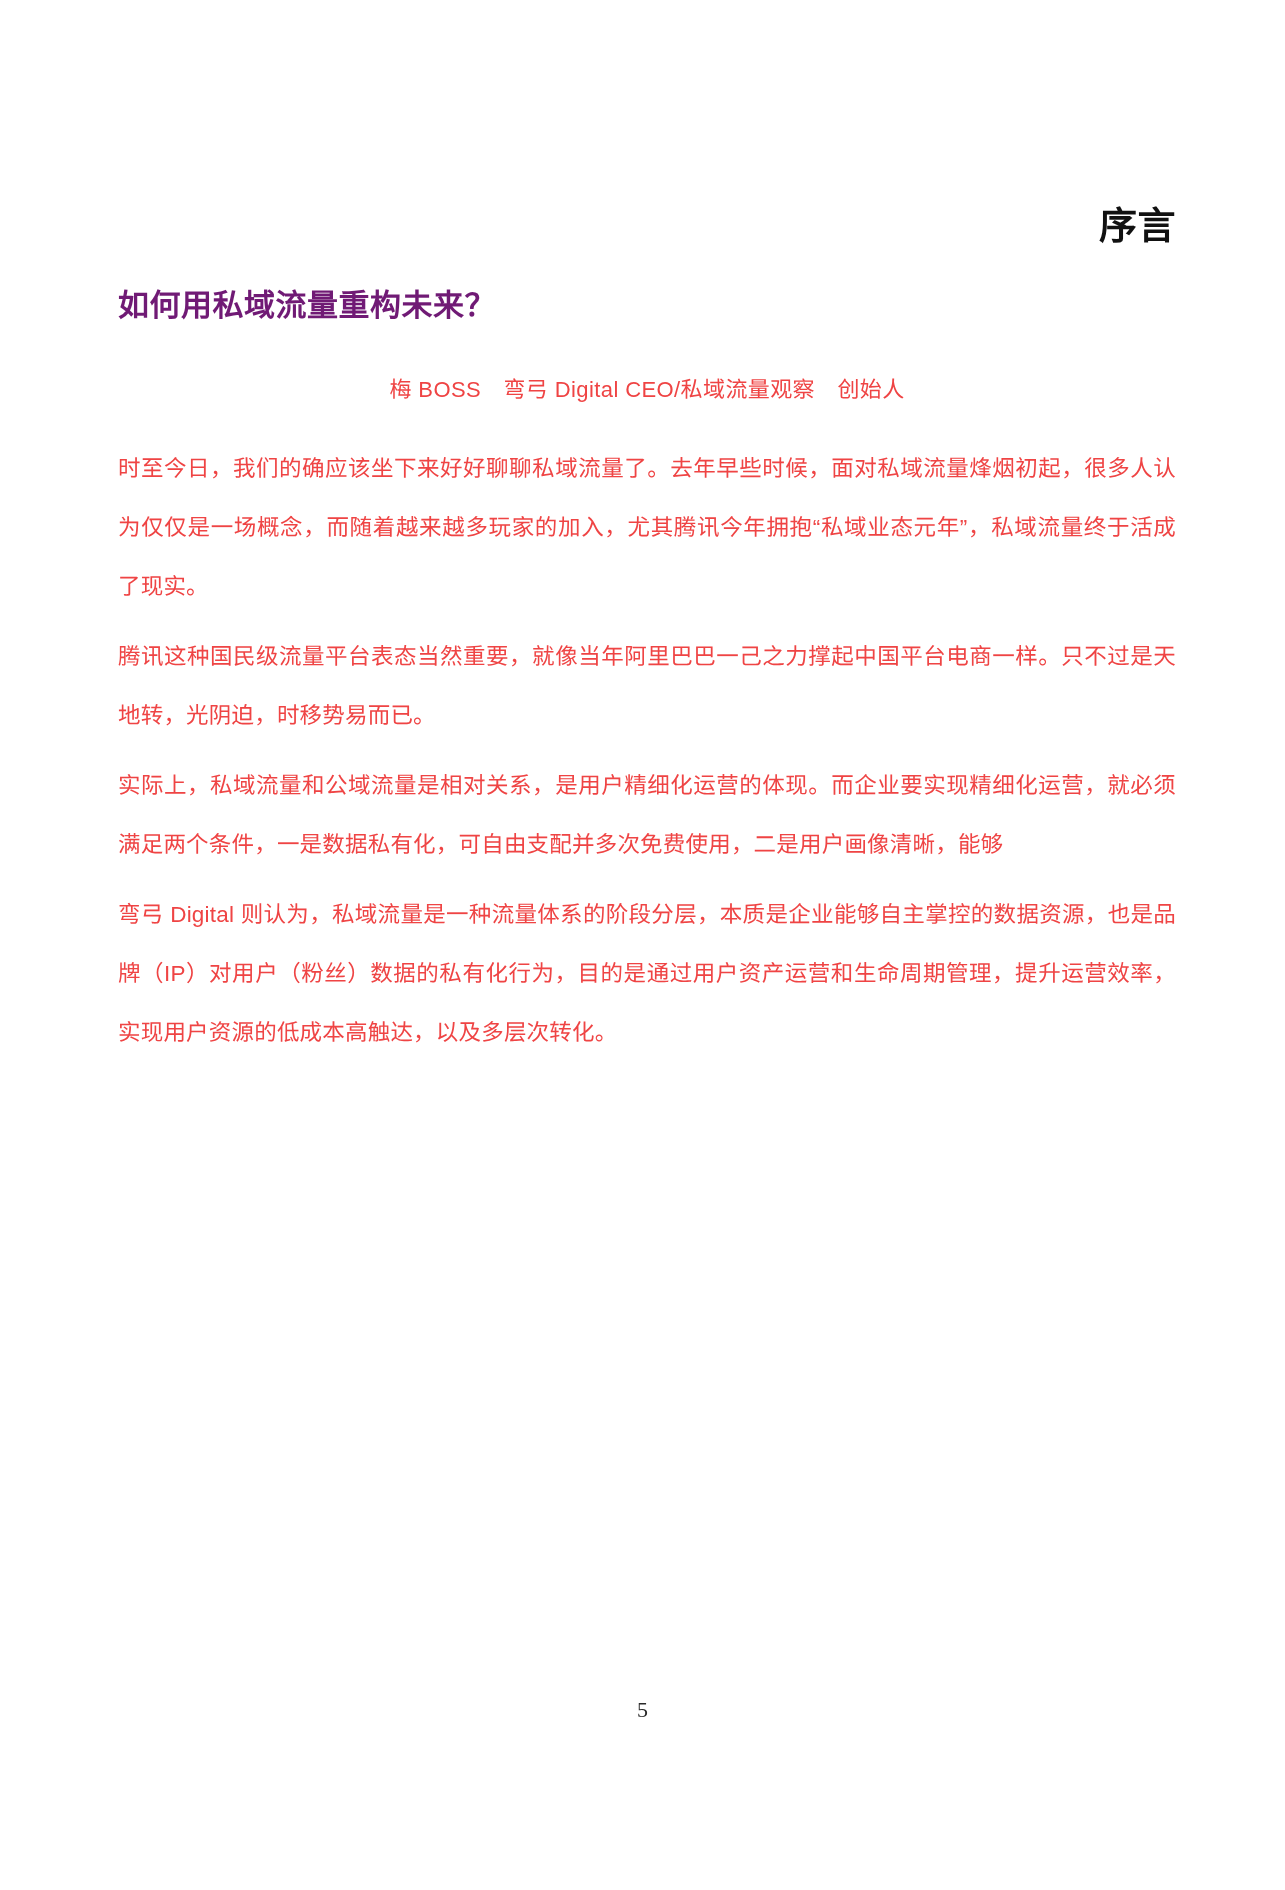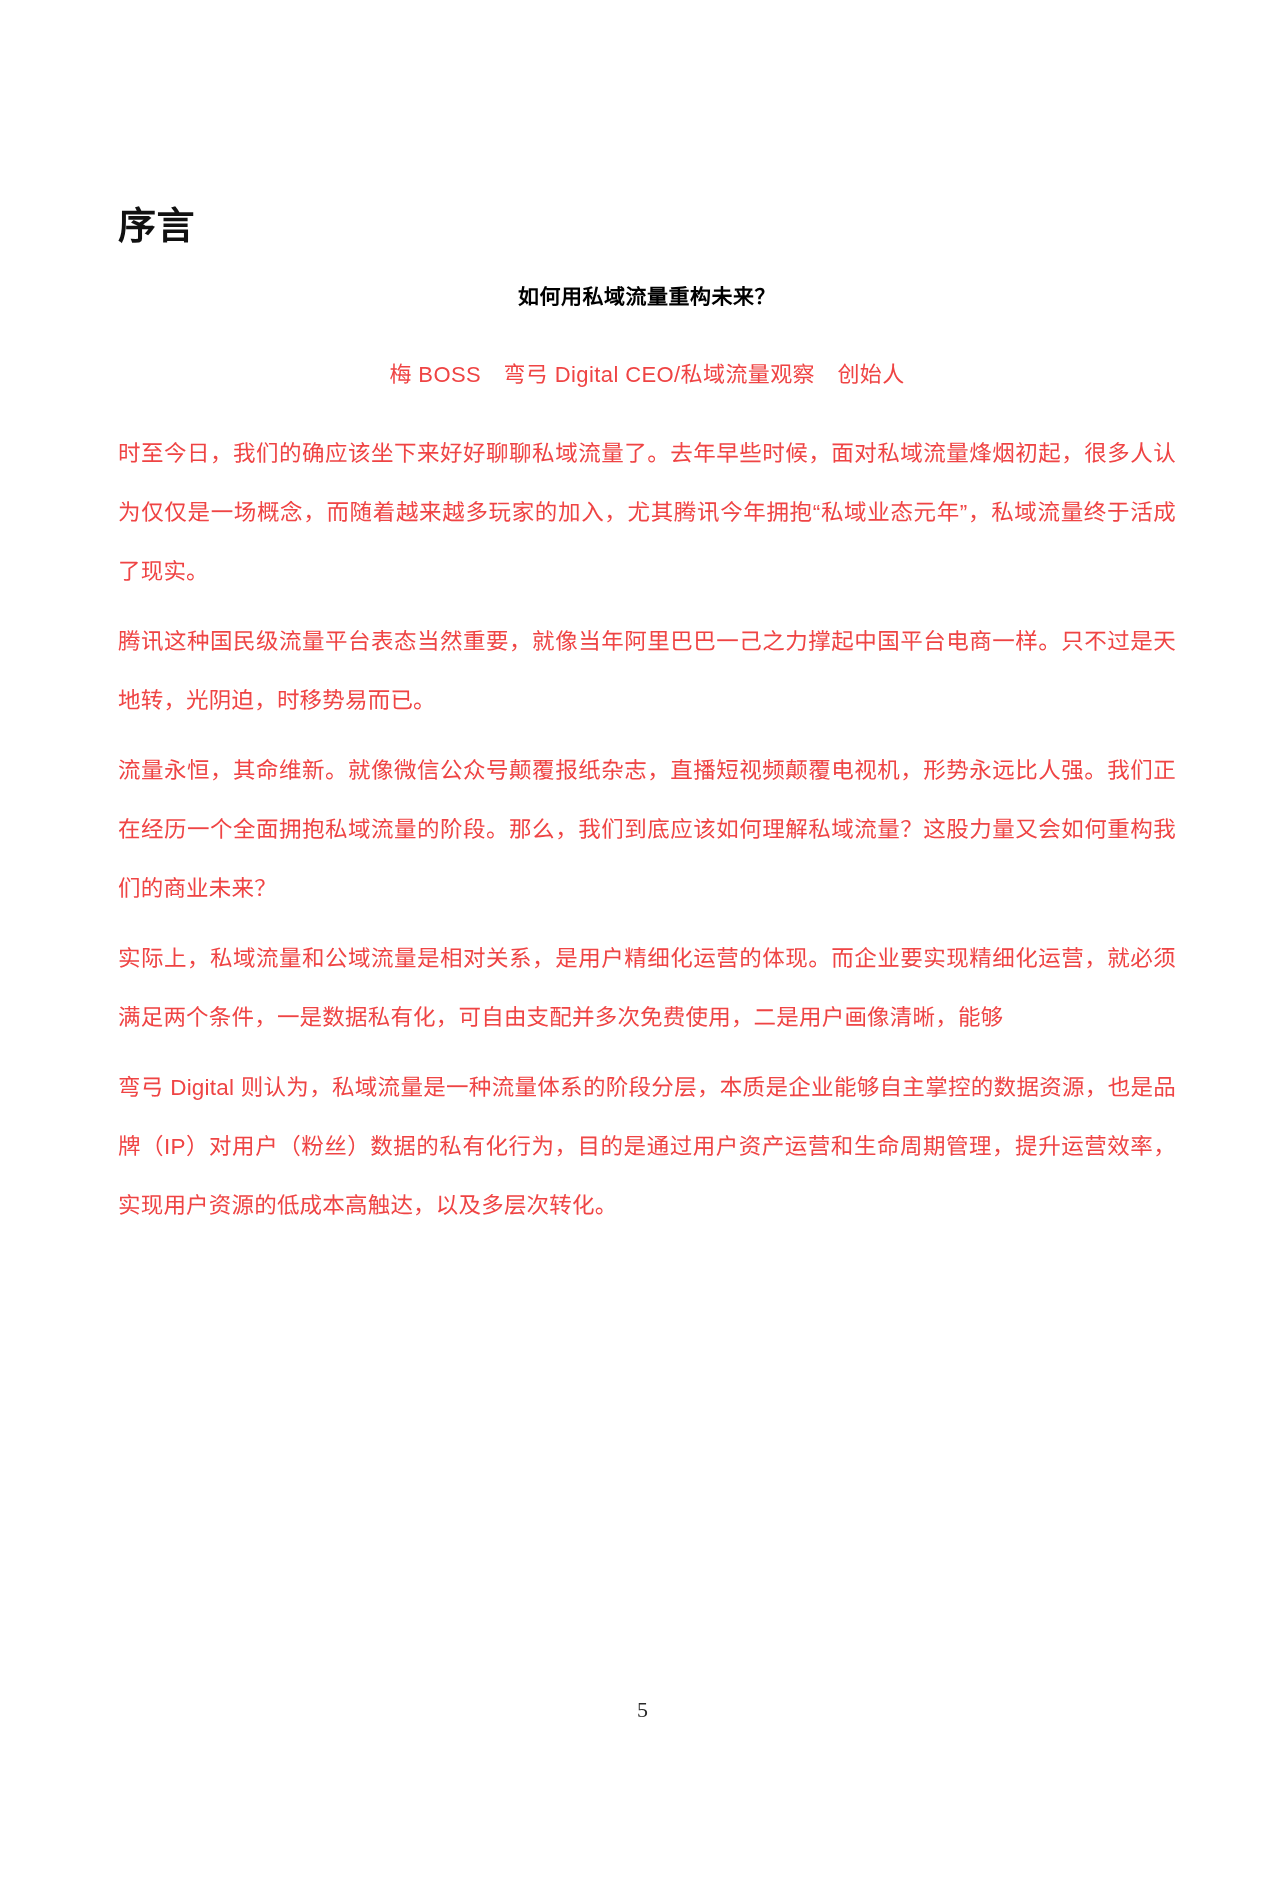--- a/index.html
+++ b/index.html
@@ -32,32 +32,31 @@
     width: 1058px;
   }
 
   .section-heading {
     font-size: 38px;
     font-weight: 700;
     line-height: 1.15;
     letter-spacing: 0.5px;
     margin: 0;
     padding-top: 205px;
-    text-align: left;
+    text-align: right;
     color: #111111;
   }
 
   .doc-title {
-    font-size: 21px;
+    font-size: 31px;
     font-weight: 700;
-    text-align: center;
     margin: 0;
     padding-top: 31px;
     letter-spacing: 0.5px;
-    color: #000000;
+    color: #701a75;
   }
 
   .byline {
     font-size: 22px;
     font-weight: 400;
     text-align: center;
     margin: 12px;
     padding-top: 34px;
     color: #ef4444;
     letter-spacing: 0.4px;
@@ -102,21 +101,20 @@
 
     <h1 class="section-heading">序言</h1>
 
     <h2 class="doc-title">如何用私域流量重构未来？</h2>
 
     <div class="byline">梅 BOSS　弯弓 Digital CEO/私域流量观察　创始人</div>
 
     <div class="body-block">
       <p class="para">时至今日，我们的确应该坐下来好好聊聊私域流量了。去年早些时候，面对私域流量烽烟初起，很多人认为仅仅是一场概念，而随着越来越多玩家的加入，尤其腾讯今年拥抱“私域业态元年”，私域流量终于活成了现实。</p>
       <p class="para">腾讯这种国民级流量平台表态当然重要，就像当年阿里巴巴一己之力撑起中国平台电商一样。只不过是天地转，光阴迫，时移势易而已。</p>
-      <p class="para">流量永恒，其命维新。就像微信公众号颠覆报纸杂志，直播短视频颠覆电视机，形势永远比人强。我们正在经历一个全面拥抱私域流量的阶段。那么，我们到底应该如何理解私域流量？这股力量又会如何重构我们的商业未来？</p>
       <p class="para">实际上，私域流量和公域流量是相对关系，是用户精细化运营的体现。而企业要实现精细化运营，就必须满足两个条件，一是数据私有化，可自由支配并多次免费使用，二是用户画像清晰，能够</p>
       <p class="para">弯弓 Digital 则认为，私域流量是一种流量体系的阶段分层，本质是企业能够自主掌控的数据资源，也是品牌（IP）对用户（粉丝）数据的私有化行为，目的是通过用户资产运营和生命周期管理，提升运营效率，实现用户资源的低成本高触达，以及多层次转化。</p>
     </div>
 
   </div>
 
   <div class="page-number">5</div>
 
 </div>
 

